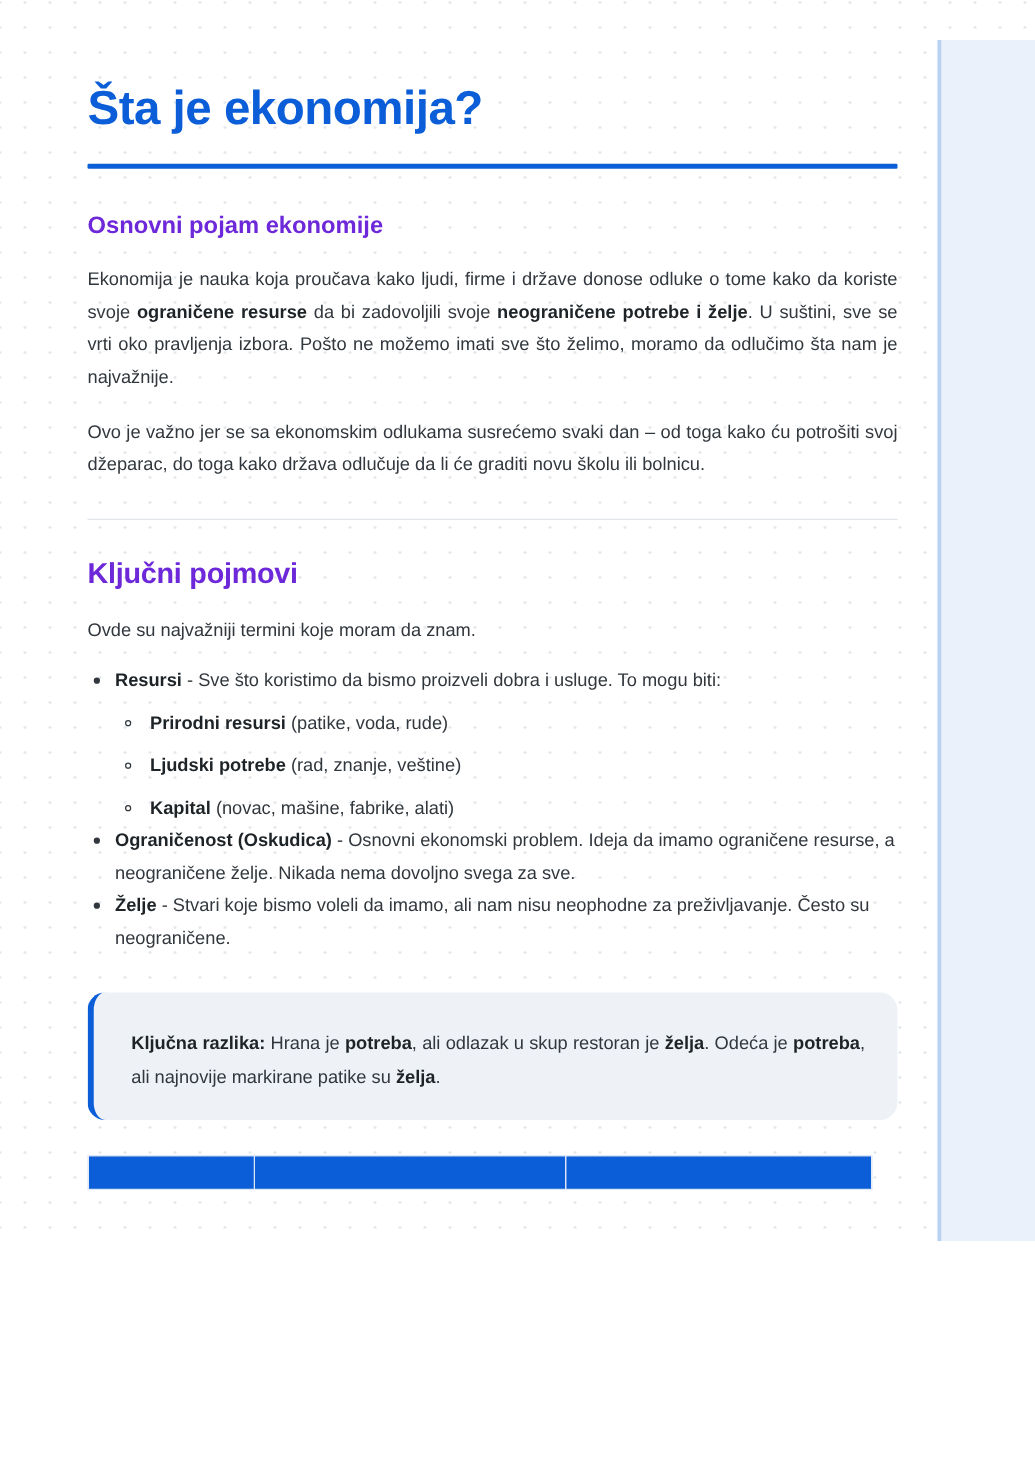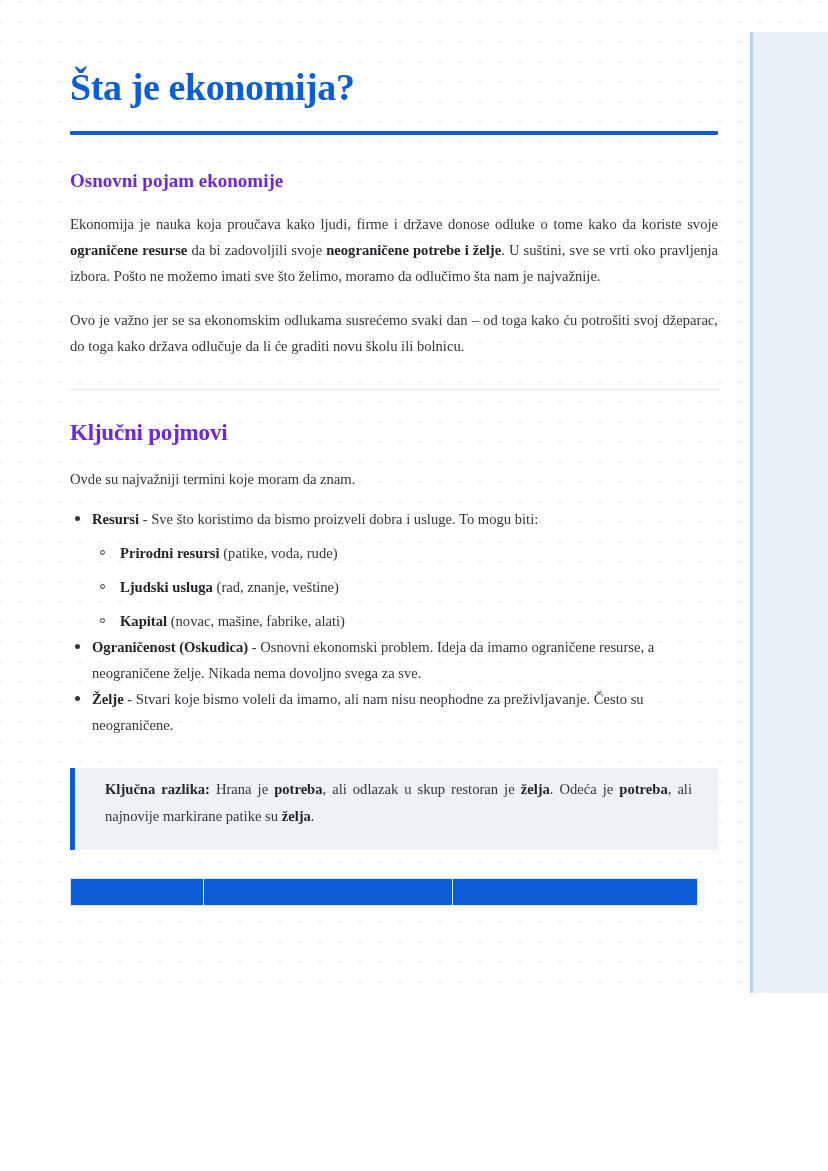--- a/index.html
+++ b/index.html
@@ -8,21 +8,21 @@
     padding: 0;
     background: #ffffff;
   }
 
   .page {
     position: relative;
     width: 828px;
     height: 993px;
     background: #ffffff;
     overflow: hidden;
-    font-family: Liberation Serif, serif;
+    font-family: Liberation Sans, sans-serif;
     -webkit-font-smoothing: antialiased;
   }
 
   
   .dot-grid {
     position: absolute;
     left: 0;
     top: 0;
     width: 828px;
     height: 1171px;
@@ -175,25 +175,26 @@
     box-sizing: border-box;
   }
 
   
   .callout {
     margin-top: 30px;
     width: 648px;
     box-sizing: border-box;
     background: #eef2f7;
     border-left: 5px solid #0b5ed7;
-    padding: 8px 26px 20px 30px;
+    padding: 28px 26px 20px 30px;
     font-size: 14.6px;
     line-height: 27px;
     color: #31373d;
     text-align: justify;
+    border-radius: 14px;
   }
 
   
   .table-wrap {
     margin-top: 28px;
     width: 564px;
   }
 
   .data-table {
     width: 564px;
@@ -263,21 +264,21 @@
         <span class="bullet"></span>
         <b>Resursi</b><span> - </span><span>Sve što koristimo da bismo proizveli dobra i usluge. To mogu biti:</span>
 
         <ul class="sub-list">
           <li class="sub">
             <span class="bullet-hollow"></span>
             <b>Prirodni resursi</b><span> (patike, voda, rude)</span>
           </li>
           <li class="sub">
             <span class="bullet-hollow"></span>
-            <b>Ljudski usluga</b><span> (rad, znanje, veštine)</span>
+            <b>Ljudski potrebe</b><span> (rad, znanje, veštine)</span>
           </li>
           <li class="sub">
             <span class="bullet-hollow"></span>
             <b>Kapital</b><span> (novac, mašine, fabrike, alati)</span>
           </li>
         </ul>
       </li>
 
       <li class="kv">
         <span class="bullet"></span>

